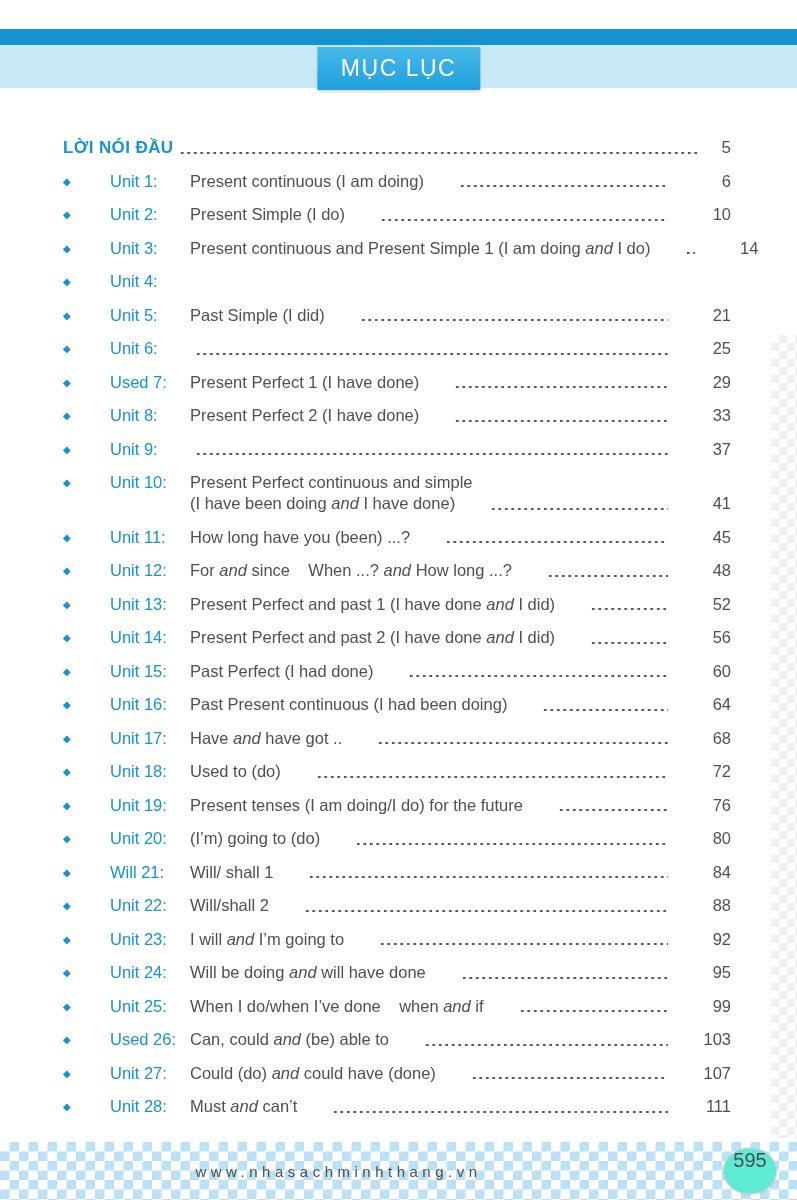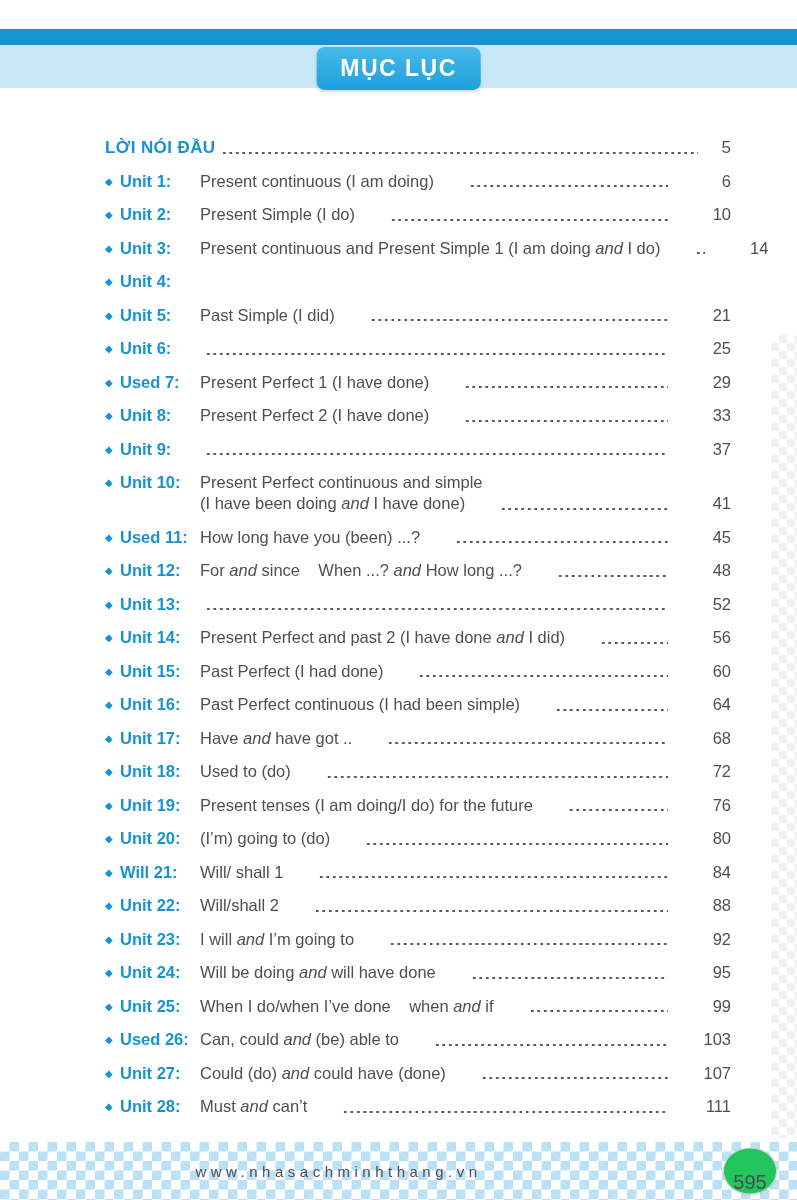--- a/index.html
+++ b/index.html
@@ -19,40 +19,40 @@
     background: var(--accent, #1693d0);
   }
   .header-band {
     position: absolute; top: 45px; left: 0; right: 0; height: 43px;
     background: var(--band, #c8e8f8);
   }
   .header-badge {
     position: absolute; top: 47px; left: 50%; transform: translateX(-50%);
     height: 43px; line-height: 43px; padding: 0 24px;
     background: linear-gradient(180deg, #48b9e9, var(--badge, #1f9fdd));
-    border-radius: 8px;
-    color: #ffffff; font-size: 23px; font-weight: bold; letter-spacing: 1.5px;
+    border-radius: 0;
+    color: #ffffff; font-size: 23px; font-weight: normal; letter-spacing: 1.5px;
     box-shadow: 0 2px 3px rgba(0,0,0,0.15);
     white-space: nowrap;
   }
 
   
-  .content { padding: 47px 66px 0 105px; position: relative; z-index: 2; }
+  .content { padding: 47px 66px 0 63px; position: relative; z-index: 2; }
   .row {
     display: flex; align-items: flex-start;
     margin-bottom: 12.5px;
     font-size: 16.5px; line-height: 21px;
   }
   .bullet {
     color: var(--accent, #1693d0);
     font-size: 10px; flex: 0 0 15px; line-height: 21px;
   }
   .unit-label {
-    color: var(--accent, #1693d0); font-weight: bold;
-    flex: 0 0 80px; white-space: nowrap;
+    color: var(--accent, #1693d0); font-weight: normal;
+    flex: 0 0 80px; white-space: nowrap; margin-left: 32px;
   }
   .entry-body { flex: 1 1 auto; min-width: 0; }
   .line { display: flex; align-items: center; gap: 30px; }
   .title { white-space: nowrap; }
   .title i { }
   .leader {
     flex: 1 1 auto; min-width: 10px; height: 4px;
     align-self: flex-end; margin: 0 5px 3.5px 5px;
     background-image: radial-gradient(circle, var(--leader, #57585a) 1.25px, transparent 1.5px);
     background-size: 6.5px 4px;
@@ -91,24 +91,24 @@
     background-position: 0 0, 9.5px 9.5px;
   }
   .footer-site {
     position: absolute; left: 0; right: 120px; top: 50%; transform: translateY(-50%);
     text-align: center;
     font-size: 15px; letter-spacing: 4.5px; color: #4d4e50;
   }
   .footer-page-circle {
     position: absolute; right: 20px; top: 50%; transform: translateY(-50%);
     width: 52px; height: 45px;
-    background: #22c55e;
+    background: #5eead4;
     border: 1px solid #ccd0d2;
     border-radius: 50%;
-    display: flex; align-items: flex-end; justify-content: center;
+    display: flex; align-items: flex-start; justify-content: center;
     font-size: 20px; color: #4d4e50;
     box-shadow: 0 1px 2px rgba(0,0,0,0.08);
   }
 </style>
 </head>
 <body>
 
 <div class="sheet">
 
   <div class="header">
@@ -223,21 +223,21 @@
             </div>
             <div class="line">
               <span class="title">(I have been doing <i>and</i> I have done)</span>
               <span class="leader"></span>
               <span class="page-num">41</span>
             </div>
           </div>
         </div>
         <div class="row">
           <span class="bullet">◆</span>
-          <span class="unit-label">Used 11:</span>
+          <span class="unit-label">Unit 11:</span>
           <div class="entry-body">
             <div class="line">
               <span class="title">How long have you (been) ...?</span>
               <span class="leader"></span>
               <span class="page-num">45</span>
             </div>
           </div>
         </div>
         <div class="row">
           <span class="bullet">◆</span>
@@ -248,20 +248,21 @@
               <span class="leader"></span>
               <span class="page-num">48</span>
             </div>
           </div>
         </div>
         <div class="row">
           <span class="bullet">◆</span>
           <span class="unit-label">Unit 13:</span>
           <div class="entry-body">
             <div class="line">
+              <span class="title">Present Perfect and past 1 (I have done <i>and</i> I did)</span>
               <span class="leader"></span>
               <span class="page-num">52</span>
             </div>
           </div>
         </div>
         <div class="row">
           <span class="bullet">◆</span>
           <span class="unit-label">Unit 14:</span>
           <div class="entry-body">
             <div class="line">
@@ -280,21 +281,21 @@
               <span class="leader"></span>
               <span class="page-num">60</span>
             </div>
           </div>
         </div>
         <div class="row">
           <span class="bullet">◆</span>
           <span class="unit-label">Unit 16:</span>
           <div class="entry-body">
             <div class="line">
-              <span class="title">Past Perfect continuous (I had been simple)</span>
+              <span class="title">Past Present continuous (I had been doing)</span>
               <span class="leader"></span>
               <span class="page-num">64</span>
             </div>
           </div>
         </div>
         <div class="row">
           <span class="bullet">◆</span>
           <span class="unit-label">Unit 17:</span>
           <div class="entry-body">
             <div class="line">

